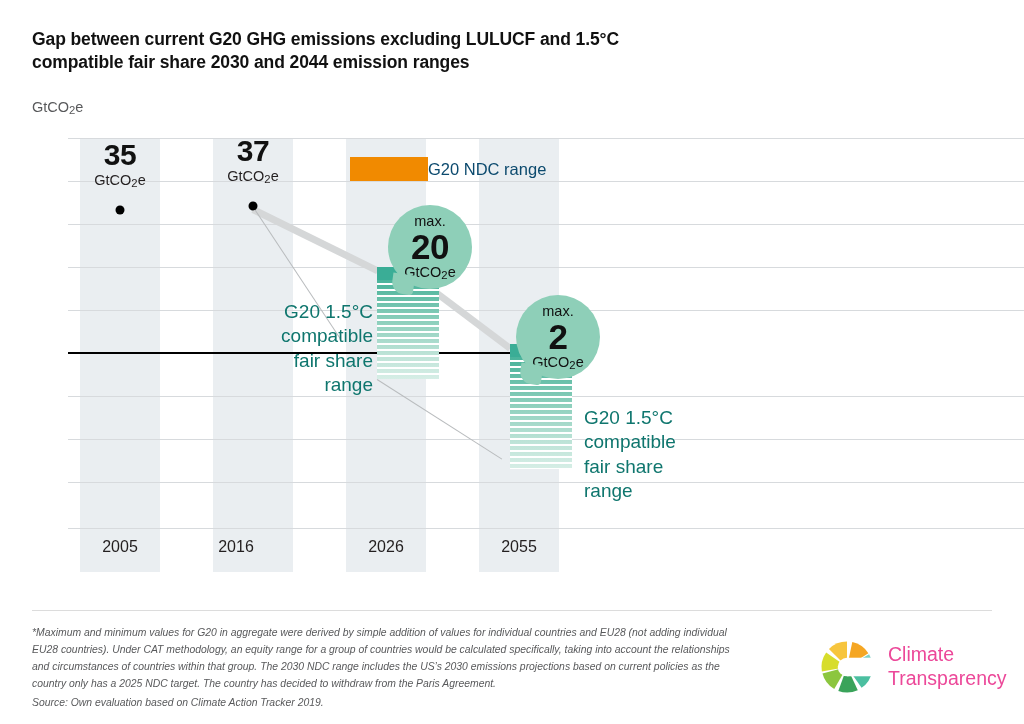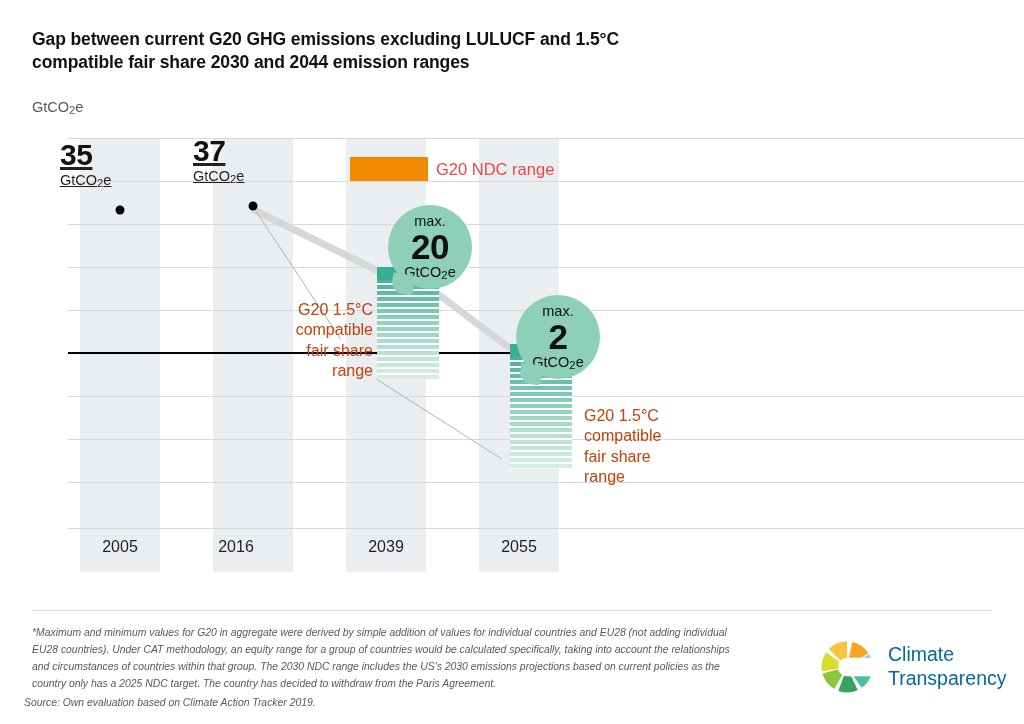--- a/index.html
+++ b/index.html
@@ -86,22 +86,22 @@
     height: 9px;
     border-radius: 50%;
     background: #000000;
     transform: translate(-50%, -50%);
   }
 
   
   .dot-value {
     position: absolute;
     width: 120px;
+    text-align: center;
     transform: translateX(-50%);
-    text-decoration: underline;
   }
   .dot-value .big {
     display: block;
     font-size: 30px;
     font-weight: bold;
     line-height: 1.0;
     color: #111111;
     letter-spacing: -0.5px;
   }
   .dot-value .unit {
@@ -183,43 +183,43 @@
   }
   .bubble .l3 {
     display: block;
     font-size: 14.5px;
     line-height: 1.0;
   }
 
   
   .annot {
     position: absolute;
-    font-size: 16px;
+    font-size: 19px;
     line-height: 1.28;
-    color: #c2410c;
+    color: #0f766e;
   }
   .annot.right-align { text-align: right; }
 
   
   #legend {
     position: absolute;
     left: 350px;
     top: 157px;
     display: flex;
     align-items: center;
   }
   #legend-swatch {
     width: 78px;
     height: 24px;
     background: #f18a00;
   }
   #legend-label {
-    margin-left: 8px;
+    margin-left: 0;
     font-size: 16.5px;
-    color: #ef4444;
+    color: #0c4a6e;
   }
 
   
   #footer-rule {
     position: absolute;
     left: 32px;
     top: 610px;
     width: 960px;
     height: 1px;
     background: #dcdcdc;
@@ -229,40 +229,40 @@
     left: 32px;
     top: 625px;
     width: 700px;
     font-size: 10.4px;
     font-style: italic;
     line-height: 1.62;
     color: #58595b;
   }
   #source-note {
     position: absolute;
-    left: 24px;
+    left: 32px;
     top: 697px;
     font-size: 10.4px;
     font-style: italic;
     color: #58595b;
   }
 
   
   #logo {
     position: absolute;
     left: 818px;
     top: 638px;
     display: flex;
     align-items: center;
   }
   #logo-text {
     margin-left: 12px;
     font-size: 19.5px;
     line-height: 1.22;
-    color: #0369a1;
+    color: #ec4899;
   }
   #logo-text span { display: block; }
 </style>
 </head>
 <body>
 
 <div id="chart-title">Gap between current G20 GHG emissions excluding LULUCF and 1.5°C compatible fair share 2030 and 2044 emission ranges</div>
 
 <div id="y-axis-unit"><span>GtCO</span><span class="sub">2</span><span>e</span></div>
 
@@ -328,21 +328,21 @@
 fair share
 range</div>
 
   <div class="annot" style="left:516px; top:268px; width:170px; white-space:pre-line;">G20 1.5°C
 compatible
 fair share
 range</div>
 
   <div class="xlabel" style="left:12px">2005</div>
   <div class="xlabel" style="left:128px">2016</div>
-  <div class="xlabel" style="left:278px">2039</div>
+  <div class="xlabel" style="left:278px">2026</div>
   <div class="xlabel" style="left:411px">2055</div>
 </div>
 
 <div id="legend">
   <div id="legend-swatch"></div>
   <div id="legend-label">G20 NDC range</div>
 </div>
 
 <div id="footer-rule"></div>
 <div id="footnote">*Maximum and minimum values for G20 in aggregate were derived by simple addition of values for individual countries and EU28 (not adding individual EU28 countries). Under CAT methodology, an equity range for a group of countries would be calculated specifically, taking into account the relationships and circumstances of countries within that group. The 2030 NDC range includes the US’s 2030 emissions projections based on current policies as the country only has a 2025 NDC target. The country has decided to withdraw from the Paris Agreement.</div>

